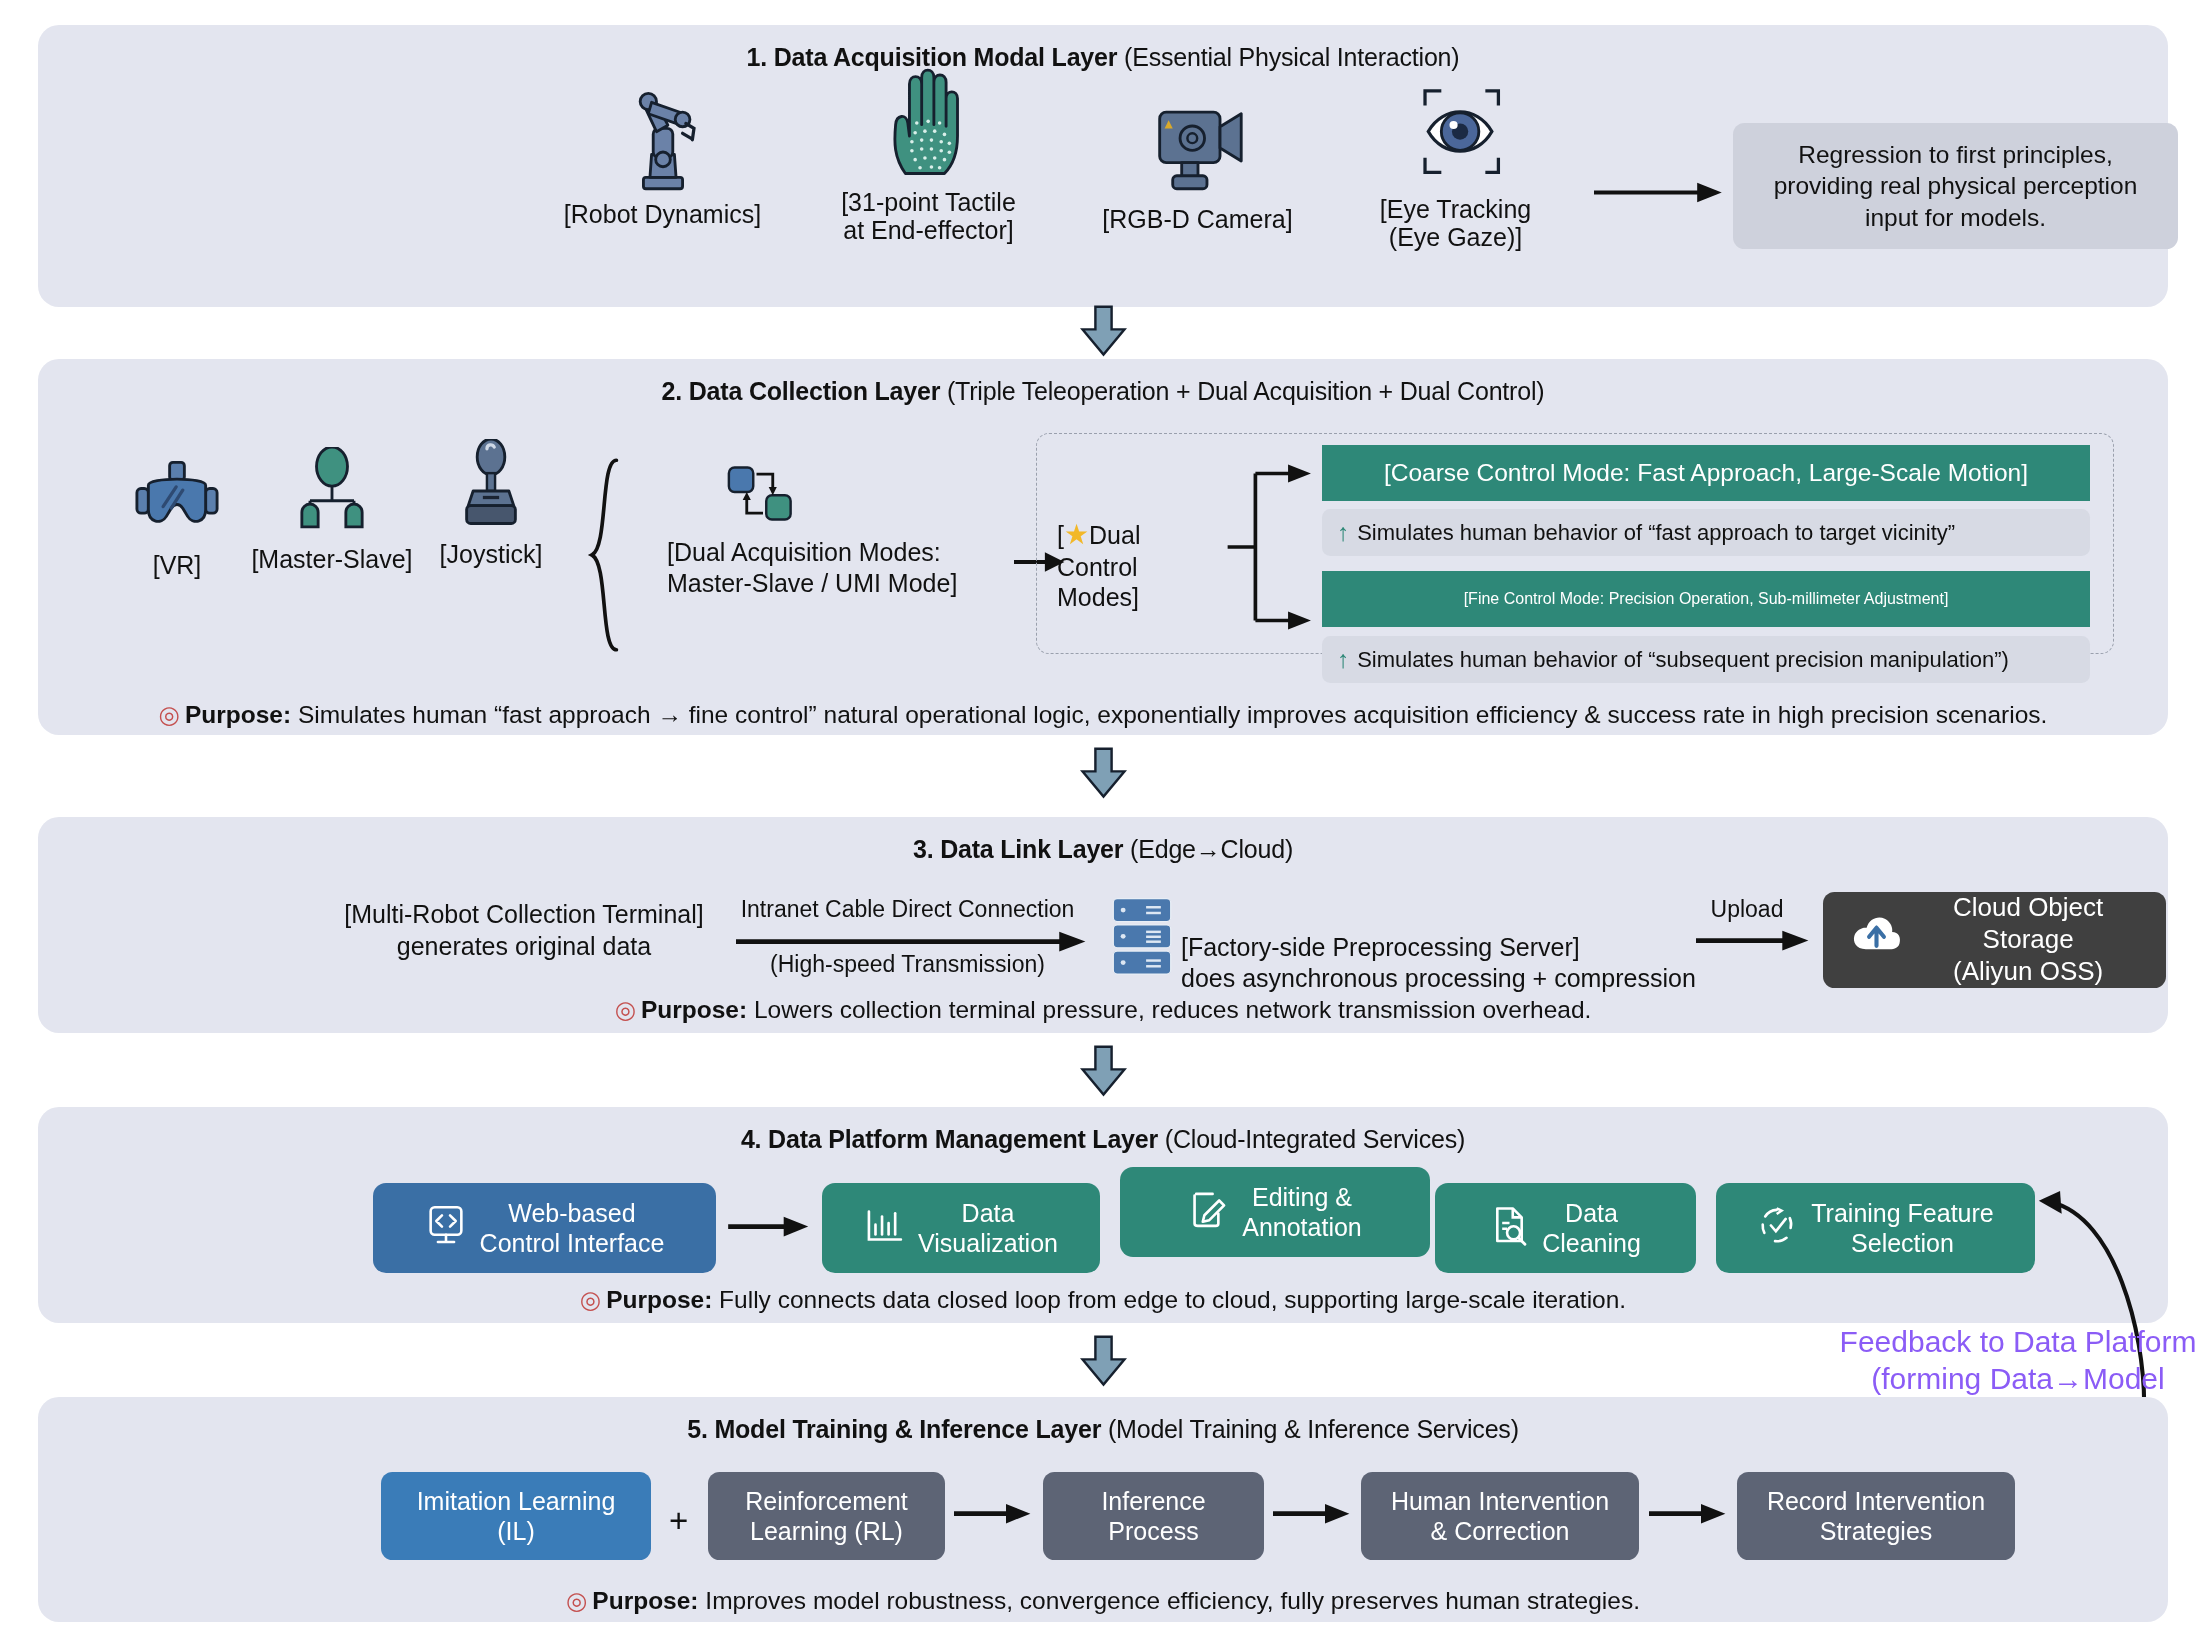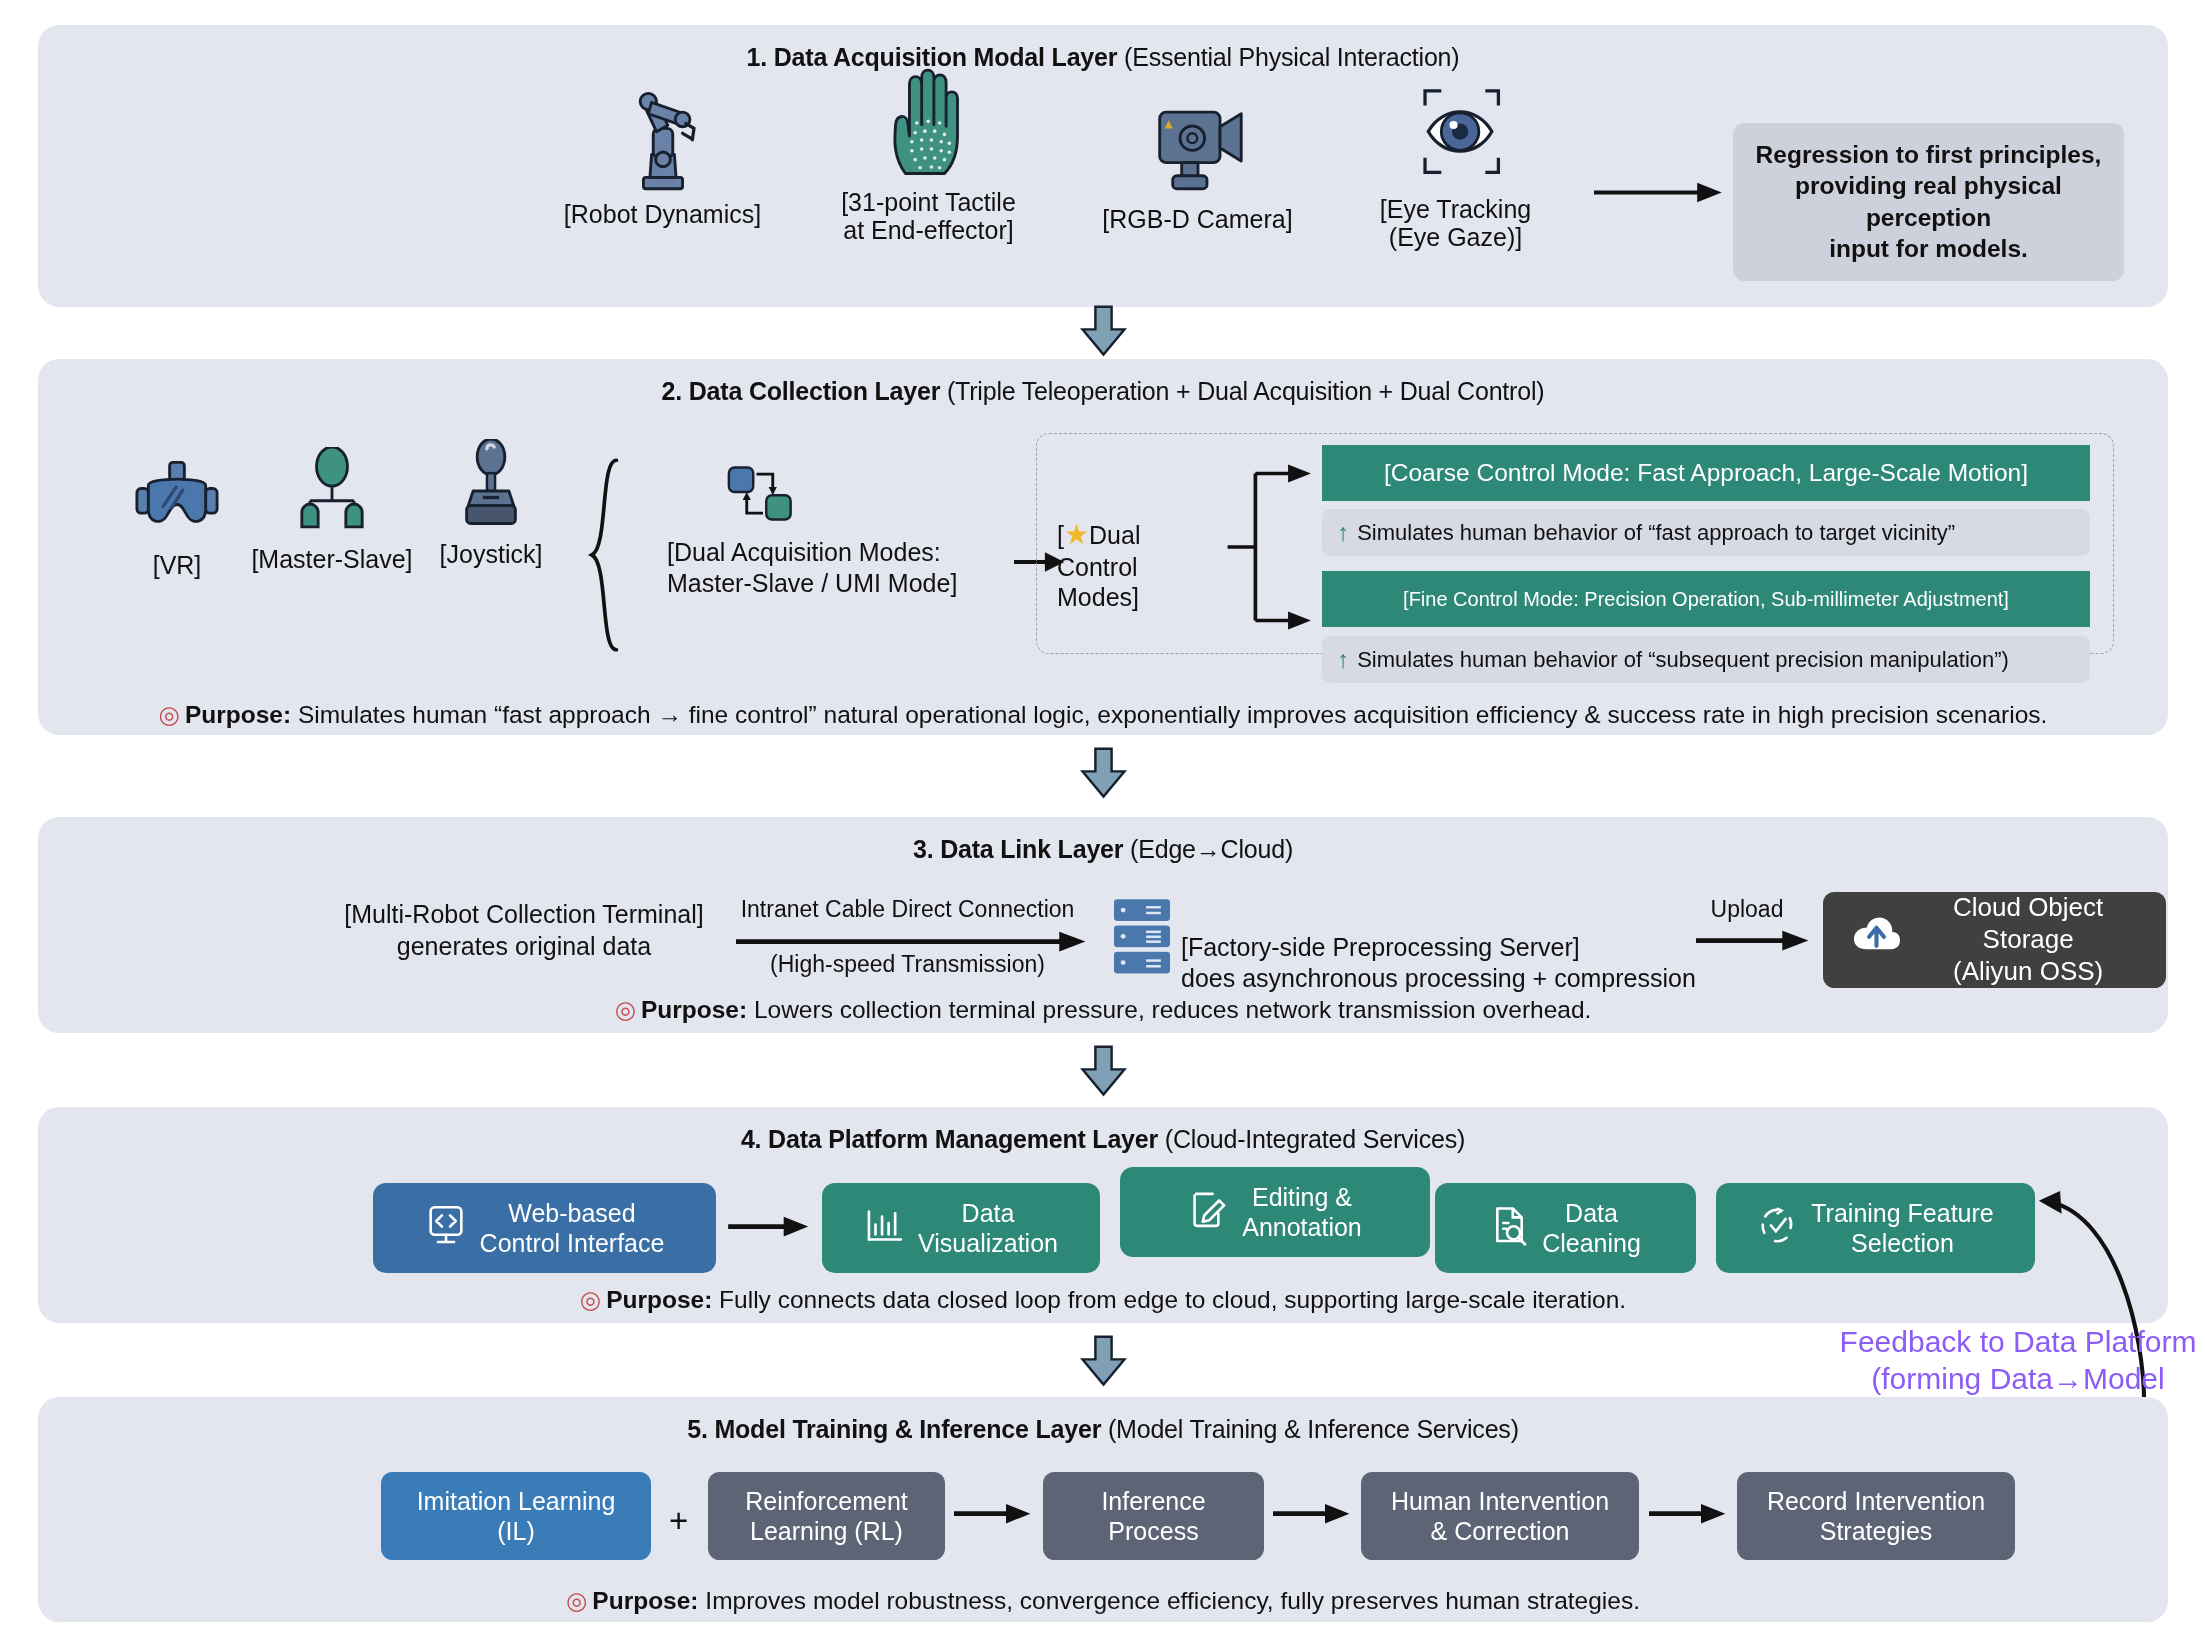--- a/index.html
+++ b/index.html
@@ -296,21 +296,21 @@
       </div>
       <div class="lbl">[Eye Tracking
 (Eye Gaze)]</div>
     </div>
 
     <svg class="hsvg" style="left:1556px;top:151px;" width="131" height="33" viewBox="0 0 160 40">
       <line x1="0" y1="20" x2="128" y2="20" stroke="#111" stroke-width="5"></line>
       <polygon points="126,8 156,20 126,32" fill="#111"></polygon>
     </svg>
 
-    <div class="callout" style="left:1695px;top:98px;width:391px;white-space:pre-line;font-weight:bold;">Regression to first principles,
+    <div class="callout" style="left:1695px;top:98px;width:445px;white-space:pre-line;">Regression to first principles,
 providing real physical perception
 input for models.</div>
   </div>
 
   <div class="down-arrow" style="left:1080px;top:305px;">
     <svg width="47" height="52" viewBox="0 0 58 64">
       <polygon points="19,2 39,2 39,30 55,30 29,61 3,30 19,30" fill="#7fa0b5" stroke="#16202e" stroke-width="3"></polygon>
     </svg>
   </div>
 
@@ -400,21 +400,21 @@
       <path d="M36 200 L78 200" fill="none" stroke="#111" stroke-width="4.5"></path>
       <polygon points="76,189 104,200 76,211" fill="#111"></polygon>
     </svg>
 
     <div class="mode-pill" style="left:1284px;top:86px;width:768px;height:56px;">[Coarse Control Mode: Fast Approach, Large-Scale Motion]</div>
     <div class="mode-sub" style="left:1284px;top:150px;width:768px;height:47px;">
       <span class="uparrow">↑</span>
       <span>Simulates human behavior of “fast approach to target vicinity”</span>
     </div>
 
-    <div class="mode-pill" style="left:1284px;top:212px;width:768px;height:56px;font-size:20px;">[Fine Control Mode: Precision Operation, Sub-millimeter Adjustment]</div>
+    <div class="mode-pill" style="left:1284px;top:212px;width:768px;height:56px;font-size:16px;">[Fine Control Mode: Precision Operation, Sub-millimeter Adjustment]</div>
     <div class="mode-sub" style="left:1284px;top:277px;width:768px;height:47px;">
       <span class="uparrow">↑</span>
       <span>Simulates human behavior of “subsequent precision manipulation”)</span>
     </div>
 
     <div class="purpose" style="top:341px;">
       <span class="bull">◎</span><b>Purpose:</b><span> Simulates human “fast approach → fine control” natural operational logic, exponentially improves acquisition efficiency &amp; success rate in high precision scenarios.</span>
     </div>
   </div>
 

